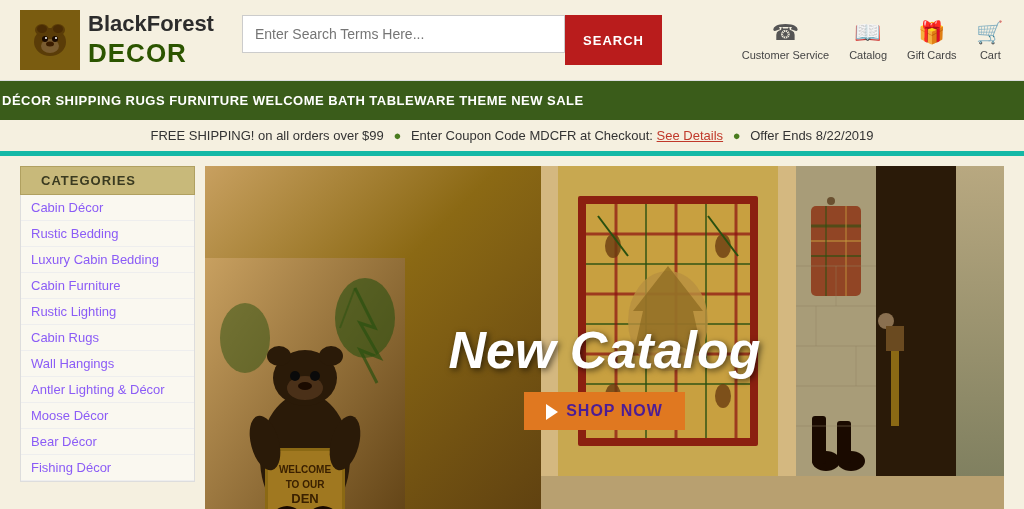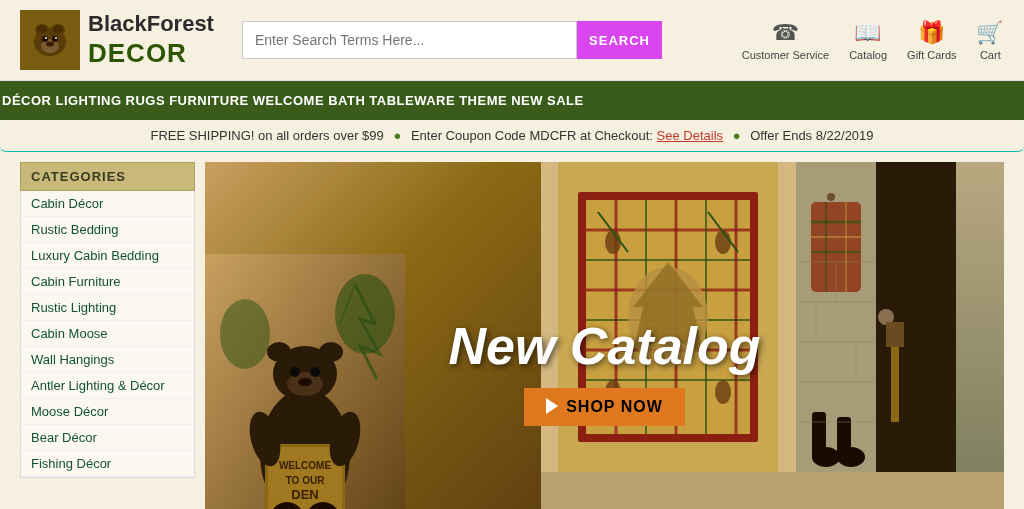--- a/index.html
+++ b/index.html
@@ -43,25 +43,25 @@
     }
     .search-input {
       flex: 1;
       padding: 8px 12px;
       border: 1px solid #ccc;
       font-size: 14px;
       outline: none;
       height: 38px;
     }
     .search-btn {
-      background: #d946ef;
+      background: #b91c1c;
       color: white;
       border: none;
-      padding: 0 12px;
-      height: 38px;
+      padding: 0 18px;
+      height: 50px;
       font-size: 13px;
       font-weight: bold;
       cursor: pointer;
       letter-spacing: 1px;
     }
 
     .header-icons {
       display: flex;
       align-items: center;
       gap: 20px;
@@ -96,22 +96,21 @@
       display: block;
     }
 
     
     .promo-bar {
       background: #f5f0e0;
       text-align: center;
       padding: 8px;
       font-size: 13px;
       color: #333;
-      border-bottom: 1px solid #14b8a6;
-      border-radius: 6px;
+      border-bottom: 5px solid #14b8a6;
     }
     .promo-bar a { color: #c0392b; text-decoration: underline; cursor: pointer; }
     .promo-dot { color: #4a7c1f; margin: 0 6px; }
 
     
     .main-content {
       display: flex;
       background: #f5f0e0;
       padding: 10px 20px;
       gap: 10px;
@@ -121,34 +120,34 @@
     .sidebar {
       min-width: 175px;
       max-width: 175px;
     }
     .sidebar-title {
       background: #c8b97a;
       color: #3a3a20;
       font-size: 13px;
       font-weight: bold;
       letter-spacing: 1px;
-      padding: 6px 10px;
+      padding: 6px 20px;
       border: 1px solid #b0a060;
     }
     .sidebar-list {
       background: #faf8f0;
       border: 1px solid #ddd;
       border-top: none;
       list-style: none;
     }
     .sidebar-list li a {
       display: block;
       padding: 5px 10px;
       font-size: 13px;
-      color: #14532d;
+      color: #8b5cf6;
       text-decoration: none;
       border-bottom: 1px solid #eee;
       cursor: pointer;
     }
 
     
     .hero-area {
       flex: 1;
       position: relative;
       min-height: 310px;
@@ -203,29 +202,29 @@
       font-weight: bold;
       color: white;
       text-shadow: 2px 2px 6px rgba(0,0,0,0.6);
       line-height: 1.1;
       text-align: center;
       font-style: italic;
       margin-top: 18px;
     }
     .shop-now-btn {
       background: #e07820;
-      color: #000000;
+      color: #4c1d95;
       padding: 10px 22px;
       font-size: 16px;
       font-weight: bold;
       border: none;
       cursor: pointer;
       pointer-events: all;
       display: flex;
-      align-items: flex-start;
+      align-items: flex-end;
       gap: 8px;
       margin-top: 12px;
       letter-spacing: 1px;
     }
     .shop-arrow {
       width: 0; height: 0;
       border-top: 8px solid transparent;
       border-bottom: 8px solid transparent;
       border-left: 12px solid white;
     }
@@ -301,21 +300,21 @@
     </a>
     <a class="header-icon-item">
       <span class="icon-sym">🛒</span>
       <span>Cart</span>
     </a>
   </div>
 </div>
 
 <nav class="nav-bar">
   <a class="nav-item">DÉCOR</a>
-  <a class="nav-item">LIGHTING</a>
+  <a class="nav-item">SHIPPING</a>
   <a class="nav-item">RUGS</a>
   <a class="nav-item">FURNITURE</a>
   <a class="nav-item">WELCOME</a>
   <a class="nav-item">BATH</a>
   <a class="nav-item">TABLEWARE</a>
   <a class="nav-item">THEME</a>
   <a class="nav-item">NEW</a>
   <a class="nav-item">SALE</a>
 </nav>
 
@@ -342,21 +341,21 @@
       <li>
           <a>Luxury Cabin Bedding</a>
         </li>
       <li>
           <a>Cabin Furniture</a>
         </li>
       <li>
           <a>Rustic Lighting</a>
         </li>
       <li>
-          <a>Cabin Moose</a>
+          <a>Cabin Rugs</a>
         </li>
       <li>
           <a>Wall Hangings</a>
         </li>
       <li>
           <a>Antler Lighting &amp; Décor</a>
         </li>
       <li>
           <a>Moose Décor</a>
         </li>

